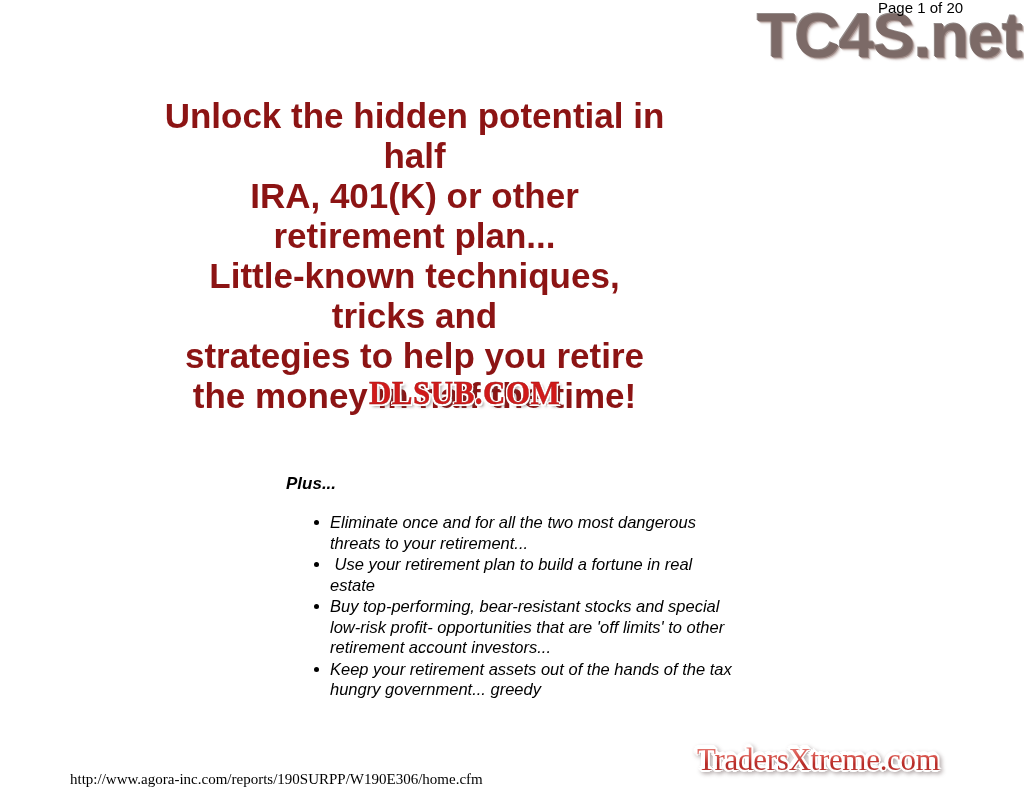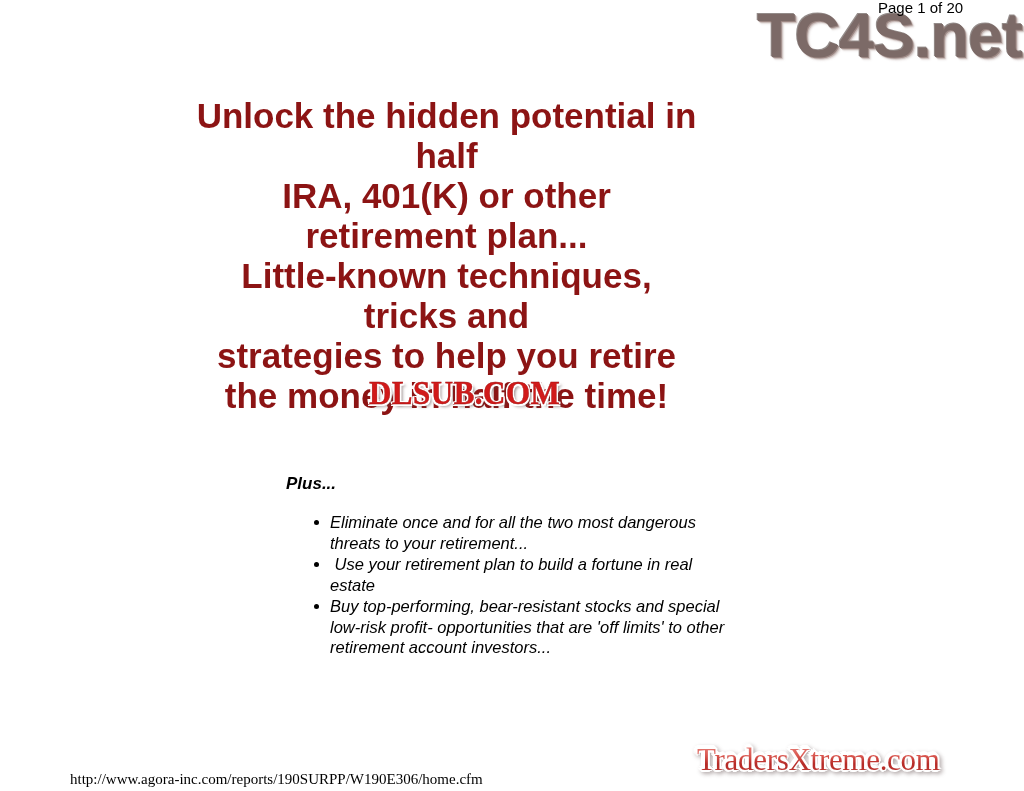--- a/index.html
+++ b/index.html
@@ -63,21 +63,20 @@
     top: 96px;
     width: 829px;
     text-align: center;
     font-family: "Liberation Sans", sans-serif;
     font-weight: bold;
     font-size: 35px;
     line-height: 40px;
     color: #8c1414;
     letter-spacing: 0px;
     z-index: 2;
-    margin-left: 32px;
   }
   .headline .hl-line { display: block; white-space: nowrap; }
   .headline .hl-hidden { visibility: hidden; }
 
   
   .dlsub-mark {
     position: absolute;
     left: 369px;
     top: 376px;
     z-index: 4;
@@ -231,20 +230,24 @@
       <span class="bullet-text">Eliminate once and for all the two most dangerous threats to your retirement...</span>
     </li>
     <li class="bullet-item">
       <span class="dot"></span>
       <span class="bullet-text"> Use your retirement plan to build a fortune in real estate</span>
     </li>
     <li class="bullet-item">
       <span class="dot"></span>
       <span class="bullet-text">Buy top-performing, bear-resistant stocks and special low-risk profit- opportunities that are 'off limits' to other retirement account investors...</span>
     </li>
+    <li class="bullet-item">
+      <span class="dot"></span>
+      <span class="bullet-text">Keep your retirement assets out of the hands of the tax hungry government... greedy</span>
+    </li>
   </ul>
 
   <div class="footer-url">http://www.agora-inc.com/reports/190SURPP/W190E306/home.cfm</div>
 
   <div class="tx-mark">TradersXtreme.com</div>
 
   <div class="footer-date">4/6/2005</div>
 
 </div>
 

